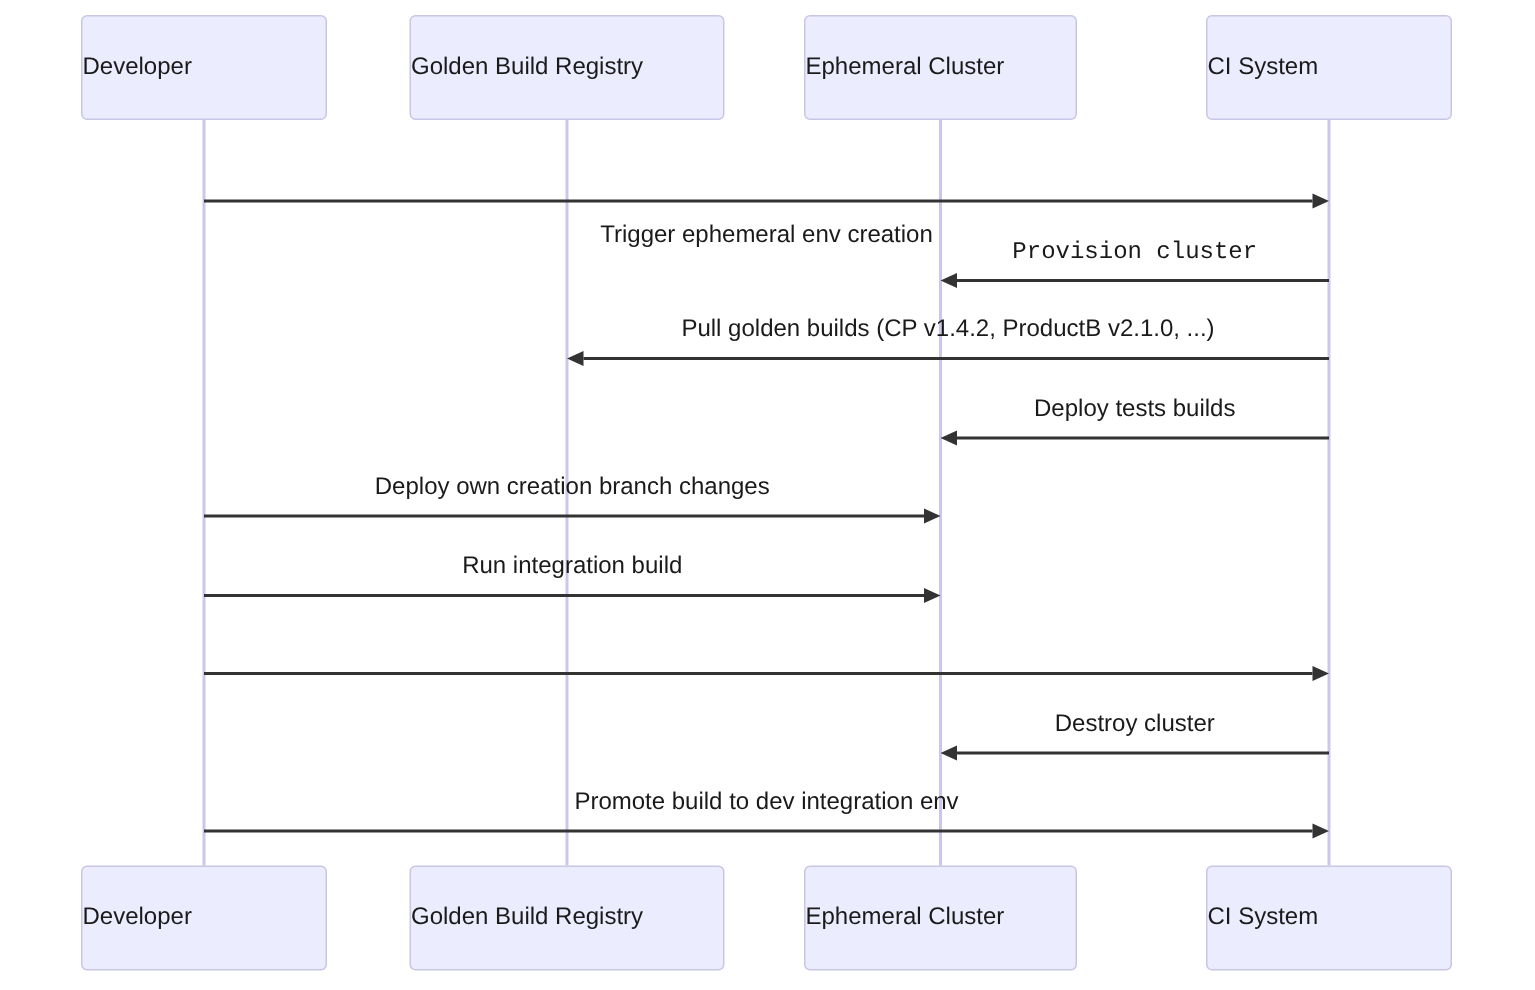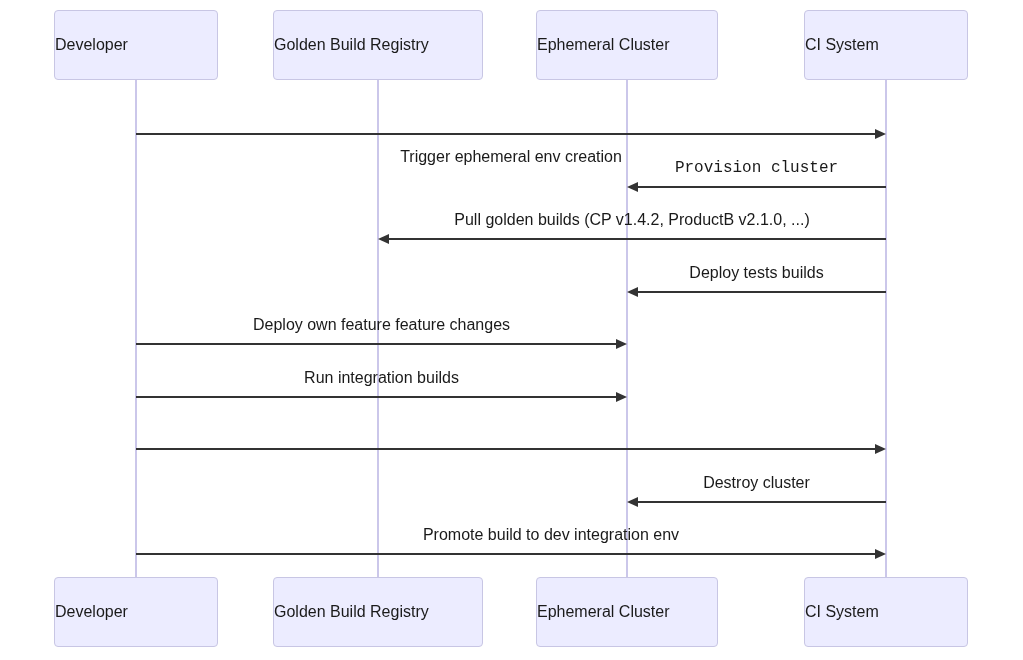--- a/index.html
+++ b/index.html
@@ -91,27 +91,27 @@
     <div class="msg-arrowhead right" style="left: 875px; top: 129px;"></div>
     <div class="msg-label" style="left: 756.5px; top: 159px; font-family: Liberation Mono, monospace;">Provision cluster</div>
     <div class="msg-line" style="left: 638px; width: 248px; top: 186px;"></div>
     <div class="msg-arrowhead left" style="left: 627px; top: 182px;"></div>
     <div class="msg-label" style="left: 632px; top: 211px;">Pull golden builds (CP v1.4.2, ProductB v2.1.0, ...)</div>
     <div class="msg-line" style="left: 389px; width: 497px; top: 238px;"></div>
     <div class="msg-arrowhead left" style="left: 378px; top: 234px;"></div>
     <div class="msg-label" style="left: 756.5px; top: 264px;">Deploy tests builds</div>
     <div class="msg-line" style="left: 638px; width: 248px; top: 291px;"></div>
     <div class="msg-arrowhead left" style="left: 627px; top: 287px;"></div>
-    <div class="msg-label" style="left: 381.5px; top: 316px;">Deploy own feature feature changes</div>
+    <div class="msg-label" style="left: 381.5px; top: 316px;">Deploy own creation branch changes</div>
     <div class="msg-line" style="left: 136px; width: 480px; top: 343px;"></div>
     <div class="msg-arrowhead right" style="left: 616px; top: 339px;"></div>
-    <div class="msg-label" style="left: 381.5px; top: 369px;">Run integration builds</div>
+    <div class="msg-label" style="left: 381.5px; top: 369px;">Run integration build</div>
     <div class="msg-line" style="left: 136px; width: 480px; top: 396px;"></div>
     <div class="msg-arrowhead right" style="left: 616px; top: 392px;"></div>
     <div class="msg-line" style="left: 136px; width: 739px; top: 448px;"></div>
     <div class="msg-arrowhead right" style="left: 875px; top: 444px;"></div>
     <div class="msg-label" style="left: 756.5px; top: 474px;">Destroy cluster</div>
     <div class="msg-line" style="left: 638px; width: 248px; top: 501px;"></div>
     <div class="msg-arrowhead left" style="left: 627px; top: 497px;"></div>
-    <div class="msg-label" style="left: 511px; top: 526px; margin-left: 40px;">Promote build to dev integration env</div>
+    <div class="msg-label" style="left: 511px; top: 526px;">Promote build to dev integration env</div>
     <div class="msg-line" style="left: 136px; width: 739px; top: 553px;"></div>
     <div class="msg-arrowhead right" style="left: 875px; top: 549px;"></div>
   </div>
 
 </body></html>

